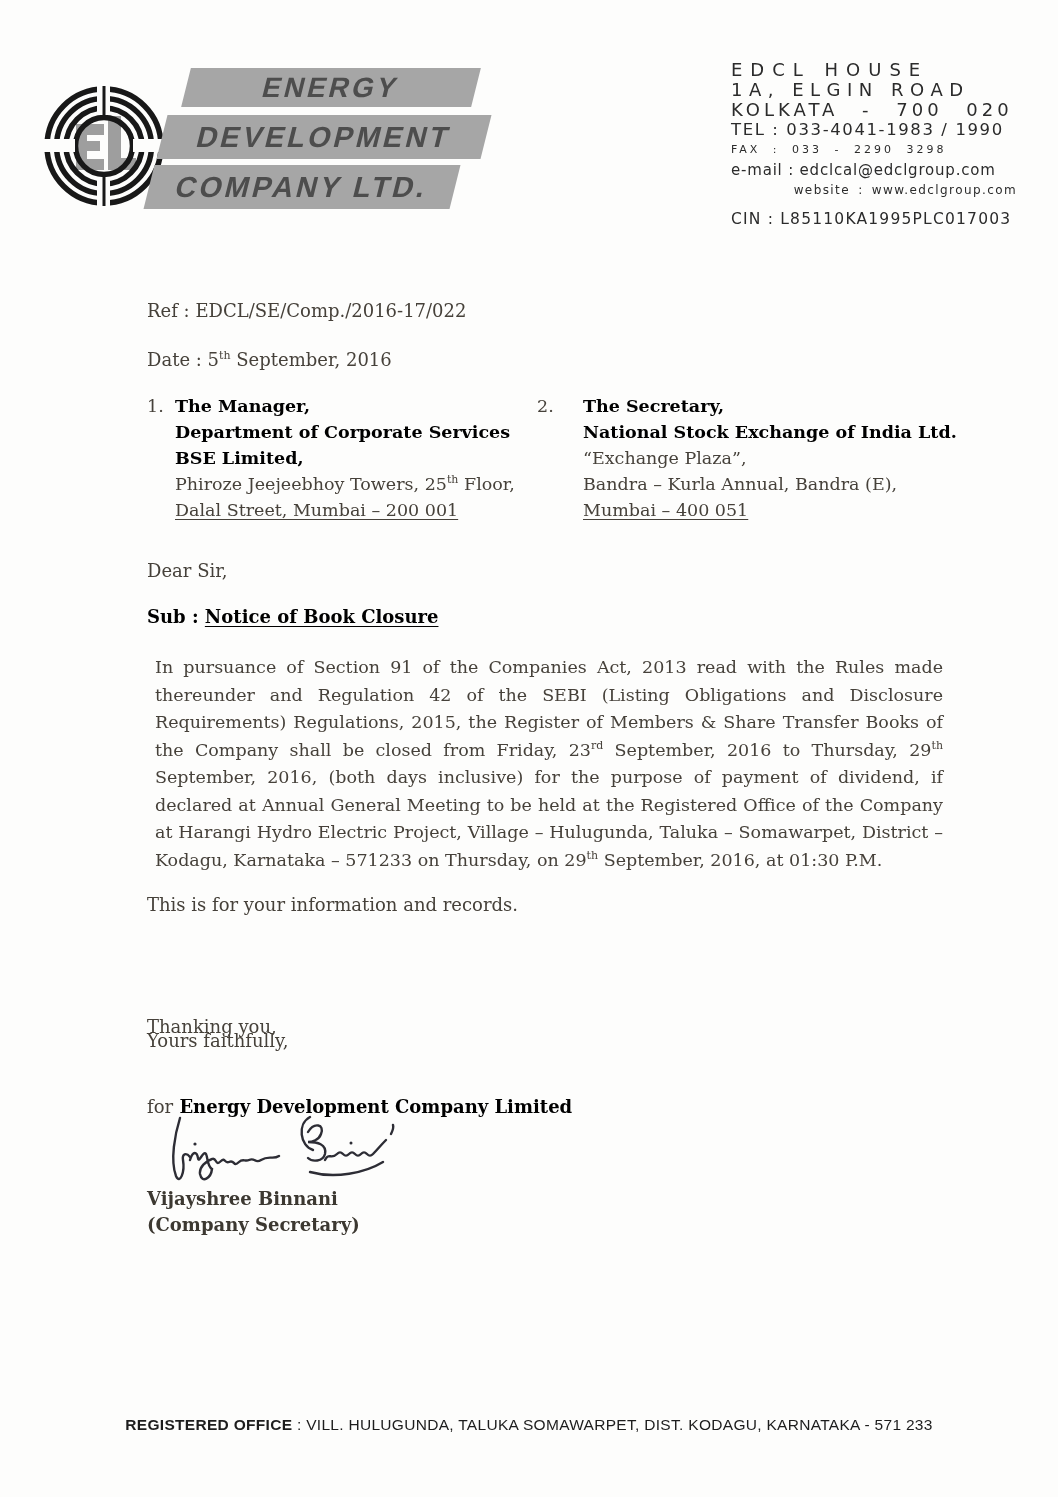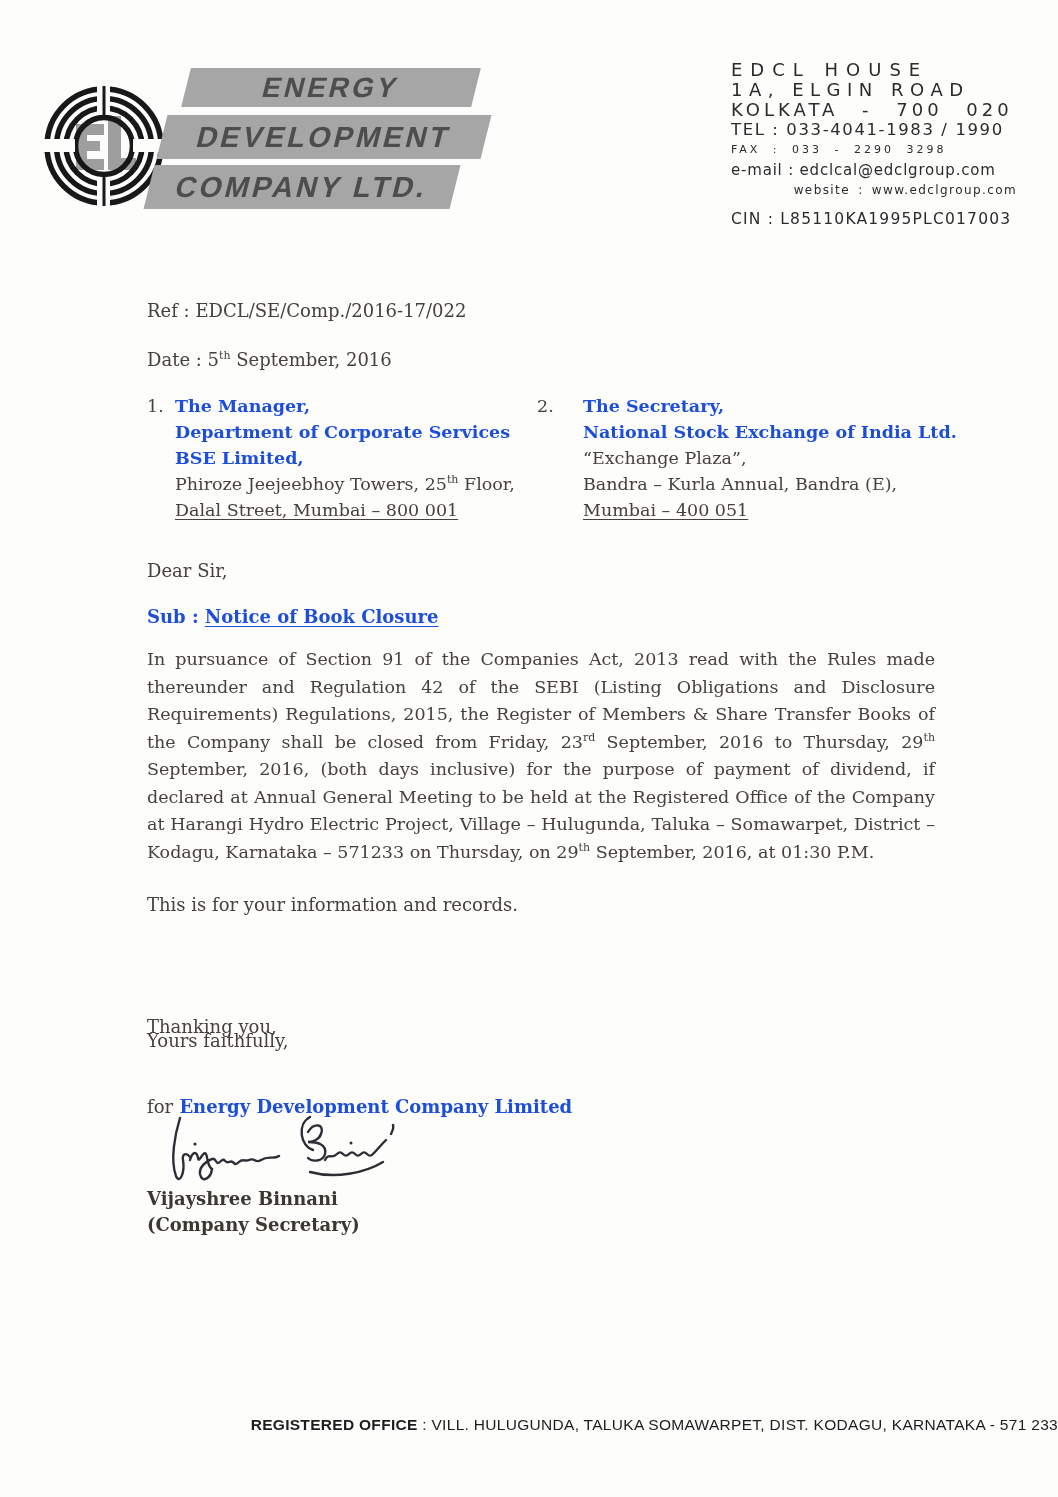--- a/index.html
+++ b/index.html
@@ -42,40 +42,40 @@
   .ol-cin{font-size:15.5px;letter-spacing:1.2px;margin-top:9px;}
   
   .ref{position:absolute;left:147px;top:300px;font-size:18px;}
   .date{position:absolute;left:147px;top:349px;font-size:18px;}
   sup{font-size:11px;line-height:0;vertical-align:super;}
   .addr{position:absolute;top:393px;display:flex;font-size:17.5px;line-height:26px;}
   .addr-1{left:147px;}
   .addr-2{left:537px;}
   .addr .num{flex:0 0 28px;}
   .addr-2 .num{flex:0 0 46px;}
-  .b{font-weight:700;color:#1d4ed8;}
+  .b{font-weight:700;color:#000000;}
   .u{text-decoration:underline;text-underline-offset:3px;}
   .salutation{position:absolute;left:147px;top:560px;font-size:18px;}
   .subject{position:absolute;left:147px;top:606px;font-size:18px;}
   .body-par{
     position:absolute;left:147px;top:646px;width:788px;
-    margin:0;font-size:17.5px;line-height:27.5px;text-align:justify;
+    margin:8px;font-size:17.5px;line-height:27.5px;text-align:justify;
   }
   .line{position:absolute;left:147px;font-size:18px;}
   .info{top:894px;}
   .thanks{top:1016px;}
   .faithfully{top:1030px;}
   .for-line{top:1096px;font-size:18px;}
   .it{font-weight:400;}
   .signature{position:absolute;left:150px;top:1112px;}
   .sig-name{top:1188px;font-weight:700;color:#3c3831;}
   .sig-title{top:1214px;font-weight:700;color:#3c3831;}
   
   .footer{
-    position:absolute;left:0;right:0;top:1416px;text-align:right;
+    position:absolute;left:0;right:0;top:1416px;text-align:center;
     font-family:"Liberation Sans","DejaVu Sans",sans-serif;
     font-size:15.5px;color:#1d1d1d;letter-spacing:.3px;
   }
   .footer .fb{font-weight:700;}
 </style>
 </head>
 <body>
 
 <div class="page">
 
@@ -133,21 +133,21 @@
 
   <div class="addr addr-1">
     <div class="num">1.</div>
     <div>
       <div class="b">The Manager,</div>
       <div class="b">Department of Corporate Services</div>
       <div class="b">BSE Limited,</div>
       <div>
         <span>Phiroze Jeejeebhoy Towers, 25</span><sup>th</sup><span> Floor,</span>
       </div>
-      <div class="u">Dalal Street, Mumbai – 800 001</div>
+      <div class="u">Dalal Street, Mumbai – 200 001</div>
     </div>
   </div>
 
   <div class="addr addr-2">
     <div class="num">2.</div>
     <div>
       <div class="b">The Secretary,</div>
       <div class="b">National Stock Exchange of India Ltd.</div>
       <div>“Exchange Plaza”,</div>
       <div>Bandra – Kurla Annual, Bandra (E),</div>

